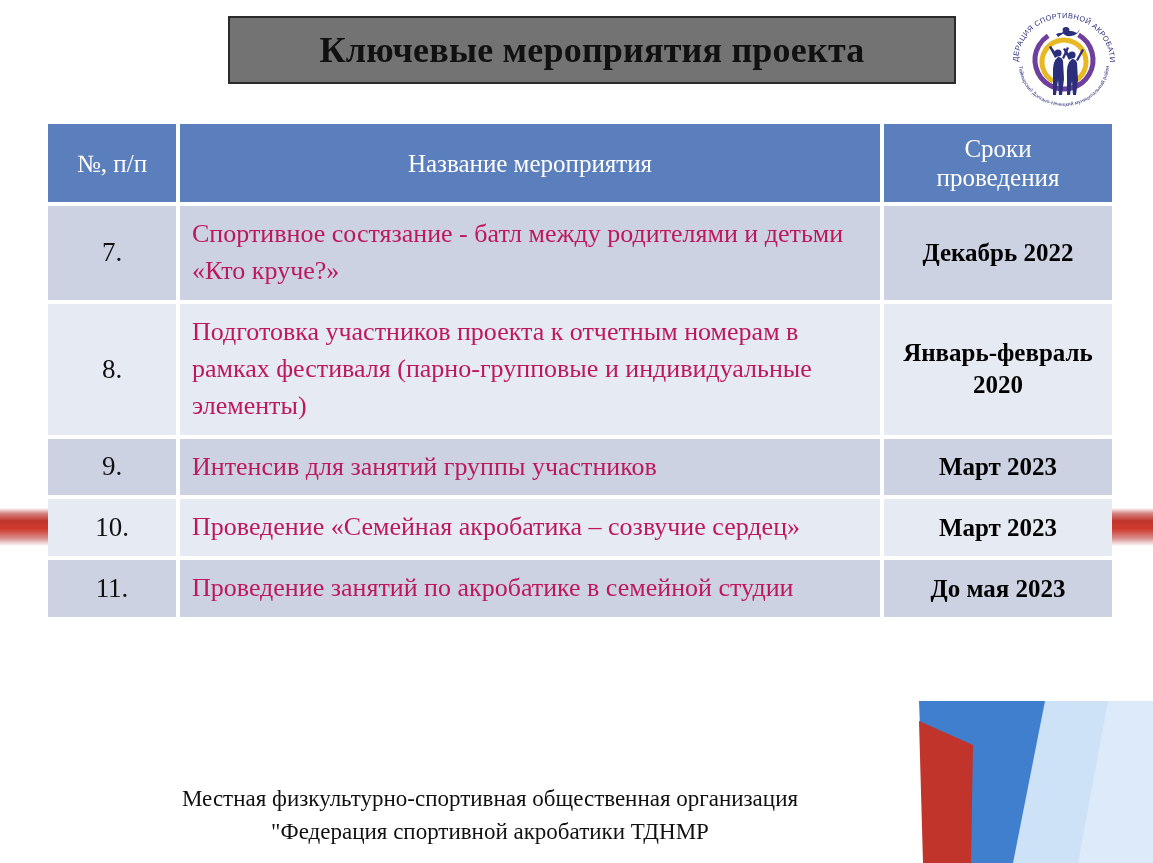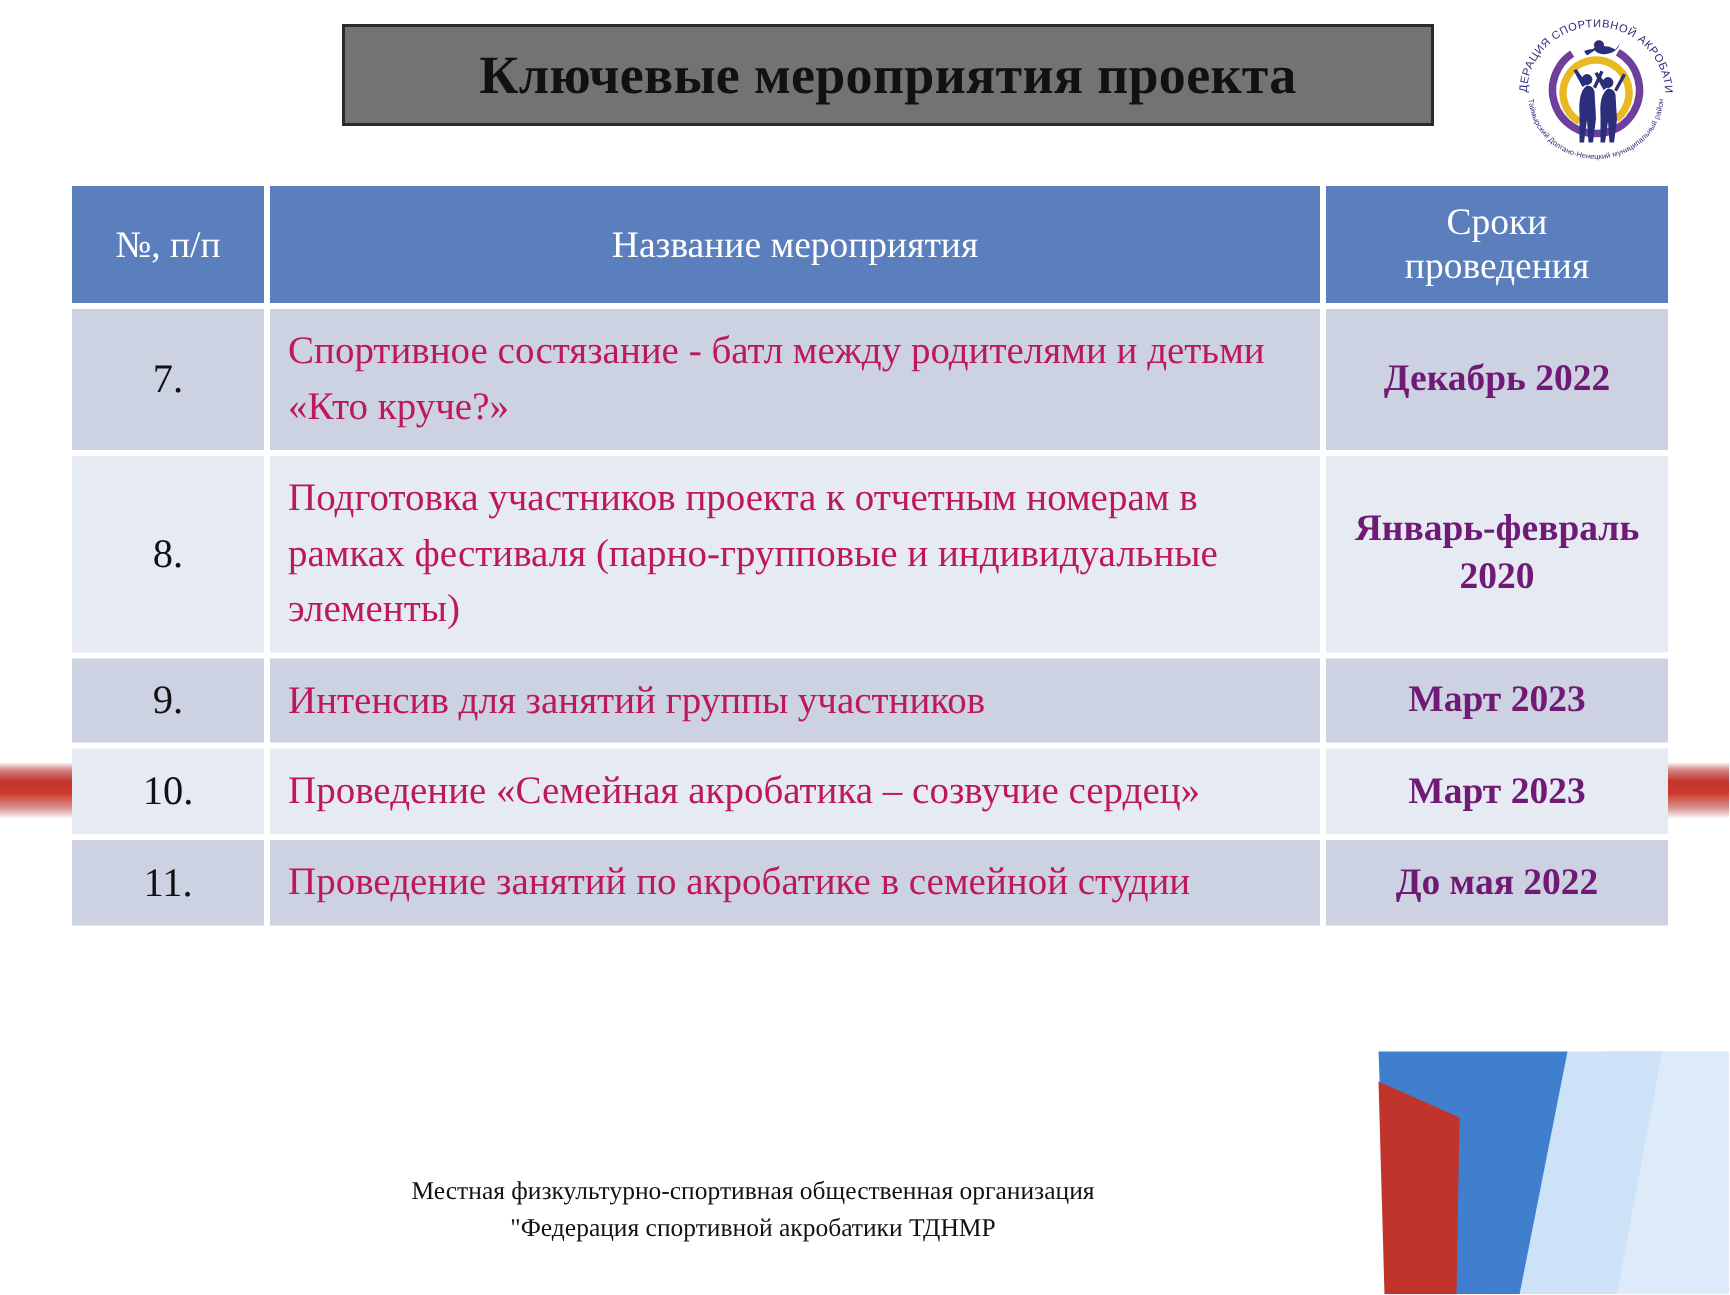--- a/index.html
+++ b/index.html
@@ -135,34 +135,34 @@
     color: #be185d;
     line-height: 1.42;
     vertical-align: top;
     padding-top: 12px;
     padding-left: 14px;
   }
   td.dates {
     text-align: center;
     font-size: 25px;
     font-weight: bold;
-    color: #701a75;
+    color: #000000;
     vertical-align: top;
     padding-top: 14px;
     line-height: 1.3;
   }
 
   
   .footer {
     position: absolute;
-    left: 12px;
+    left: 0;
     top: 782px;
     width: 980px;
     text-align: center;
-    font-size: 17px;
+    font-size: 23px;
     color: #111111;
     line-height: 1.45;
     pointer-events: none;
   }
   .footer div { white-space: nowrap; }
 </style>
 </head>
 <body>
 
 <div class="slide">
@@ -245,21 +245,21 @@
           <td class="dates">Март 2023</td>
         </tr>
         <tr class="even">
           <td class="num">10.</td>
           <td class="name">Проведение «Семейная акробатика – созвучие сердец»</td>
           <td class="dates">Март 2023</td>
         </tr>
         <tr class="odd">
           <td class="num">11.</td>
           <td class="name">Проведение занятий по акробатике в семейной студии</td>
-          <td class="dates">До мая 2022</td>
+          <td class="dates">До мая 2023</td>
         </tr>
       </tbody>
     </table>
   </div>
 
   <div class="ribbons">
     <svg viewBox="0 0 260 170" width="260" height="170" xmlns="http://www.w3.org/2000/svg">
       <polygon points="175,8 260,8 260,170 120,170" fill="#dceaf9"></polygon>
       <polygon points="150,8 215,8 185,170 95,170" fill="#cde2f7"></polygon>
       <polygon points="26,8 152,8 120,170 32,170" fill="#3f7fce"></polygon>

